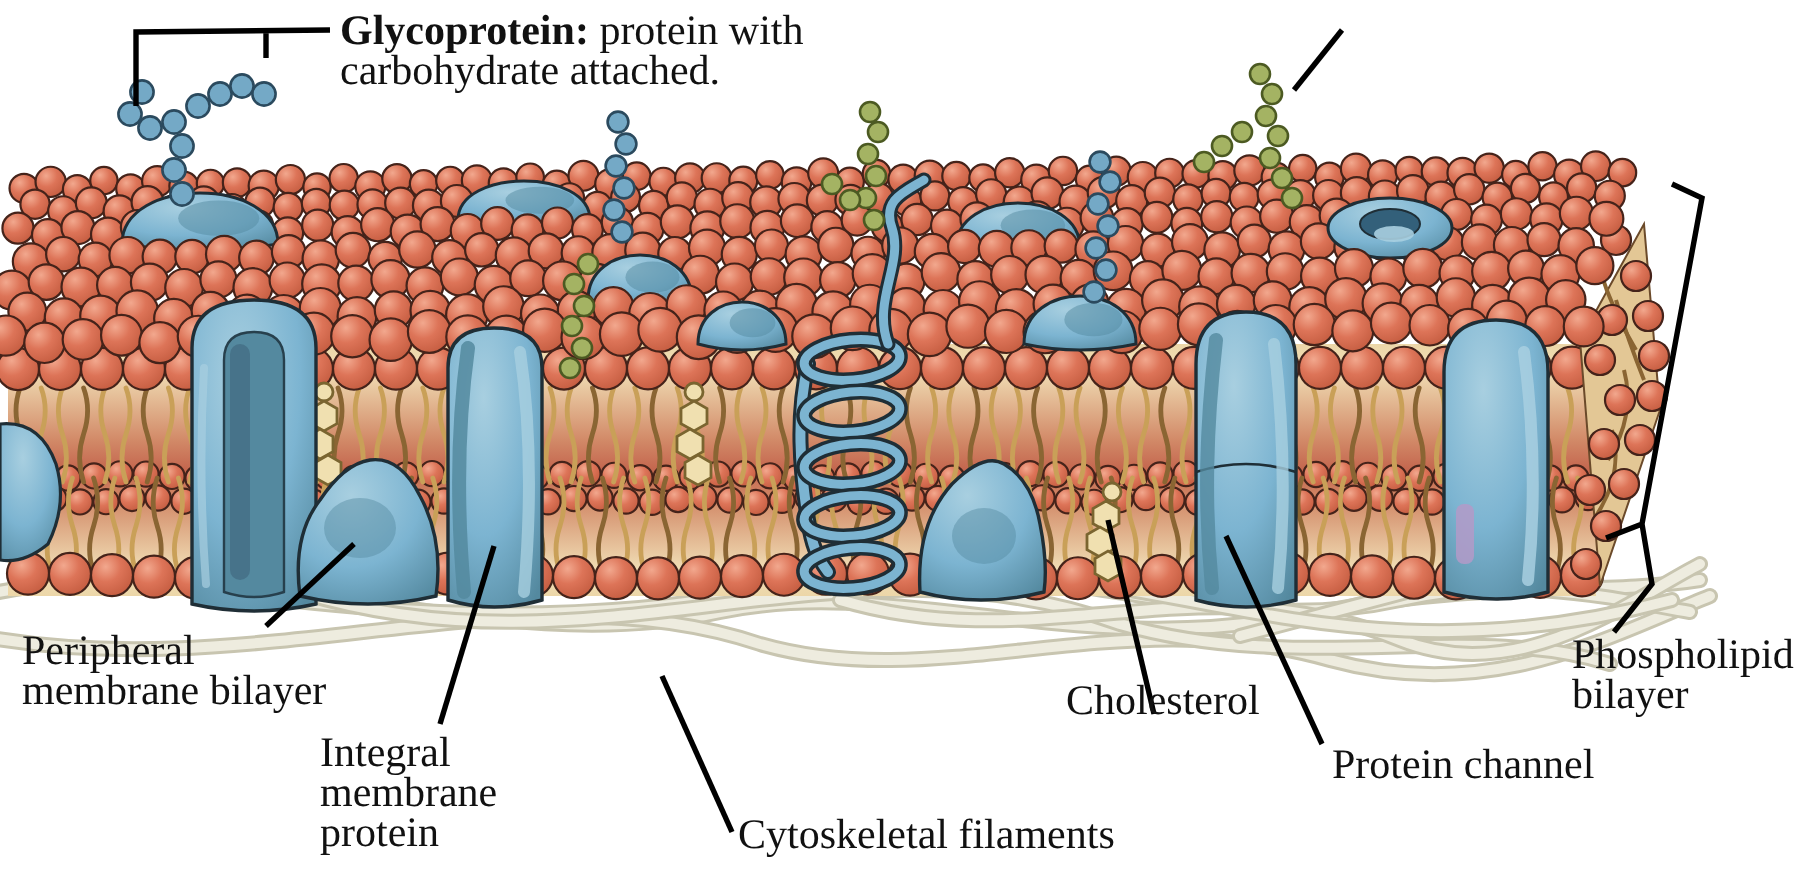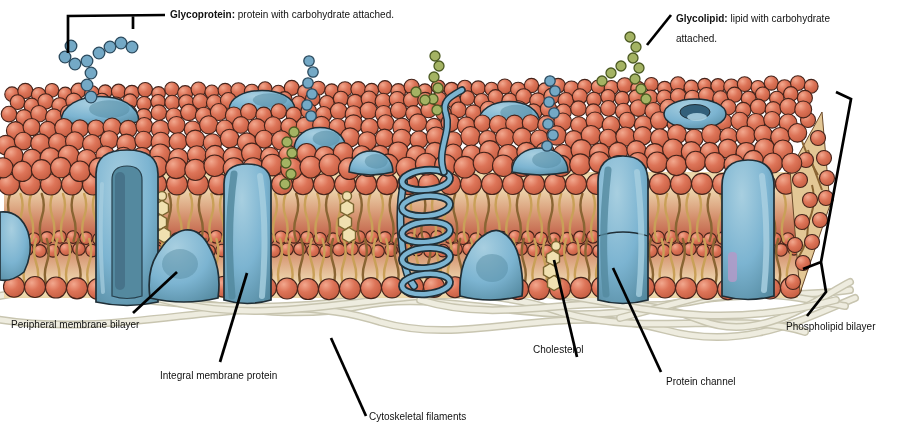--- a/index.html
+++ b/index.html
@@ -1,19 +1,19 @@
 <!DOCTYPE html>
 <html><head>
 <meta charset="utf-8">
 <style>
   html,body{margin:0;padding:0;background:#fff;}
   .stage{position:relative;width:899px;height:438px;background:#fff;overflow:hidden;
          font-family:"Liberation Sans",sans-serif;}
   svg{position:absolute;left:0;top:0;}
-  .lbl{position:absolute;font-size:10px;line-height:20px;color:#111;}
+  .lbl{position:absolute;font-size:21px;line-height:20px;color:#111;font-family:Liberation Serif, serif;}
   .lbl b{font-weight:bold;}
   .nowrap{white-space:nowrap;}
 </style>
 </head>
 <body>
 
 <div class="stage">
   <svg id="art" width="899" height="438" viewBox="0 0 899 438">
       <defs>
         <radialGradient id="gh" cx="35%" cy="30%" r="80%">
@@ -904,21 +904,20 @@
         <path d="M247,273 L220,362" fill="none" stroke="#000000" stroke-width="2.7"></path>
         <path d="M331,338 L366,416" fill="none" stroke="#000000" stroke-width="2.7"></path>
         <path d="M554,260 L577,357" fill="none" stroke="#000000" stroke-width="2.7"></path>
         <path d="M613,268 L661,372" fill="none" stroke="#000000" stroke-width="2.7"></path>
         <path d="M836,92 L851,99 L821,262 L803,269 M821,262 L826,292 L807,316" fill="none" stroke="#000000" stroke-width="2.7"></path>
       </g>
     </svg>
 
   <div class="lbl" style="left:170px;top:5px;width:240px"><b>Glycoprotein:</b><span> protein with carbohydrate attached.</span></div>
 
-  <div class="lbl" style="left:676px;top:9px;width:158px"><b>Glycolipid:</b><span> lipid with carbohydrate attached.</span></div>
 
   <div class="lbl" style="left:11px;top:315px;width:175px">Peripheral membrane bilayer</div>
 
   <div class="lbl nowrap" style="left:369px;top:407px">Cytoskeletal filaments</div>
 
   <div class="lbl" style="left:160px;top:366px;width:150px">Integral membrane protein</div>
 
   <div class="lbl nowrap" style="left:533px;top:340px">Cholesterol</div>
 
   <div class="lbl nowrap" style="left:666px;top:372px">Protein channel</div>

